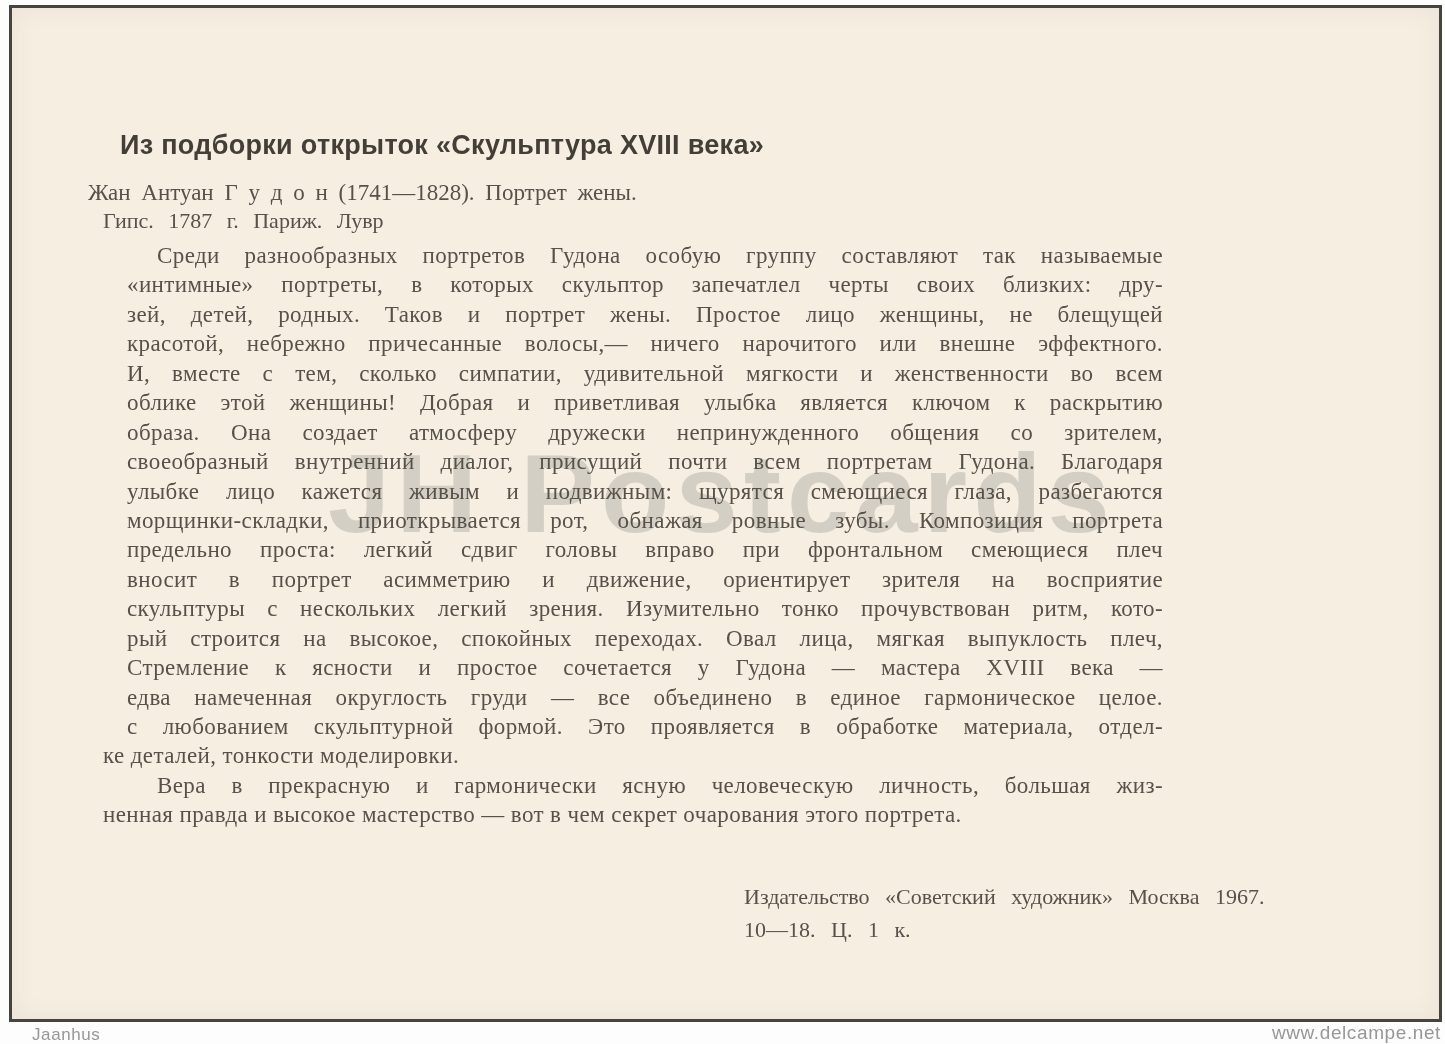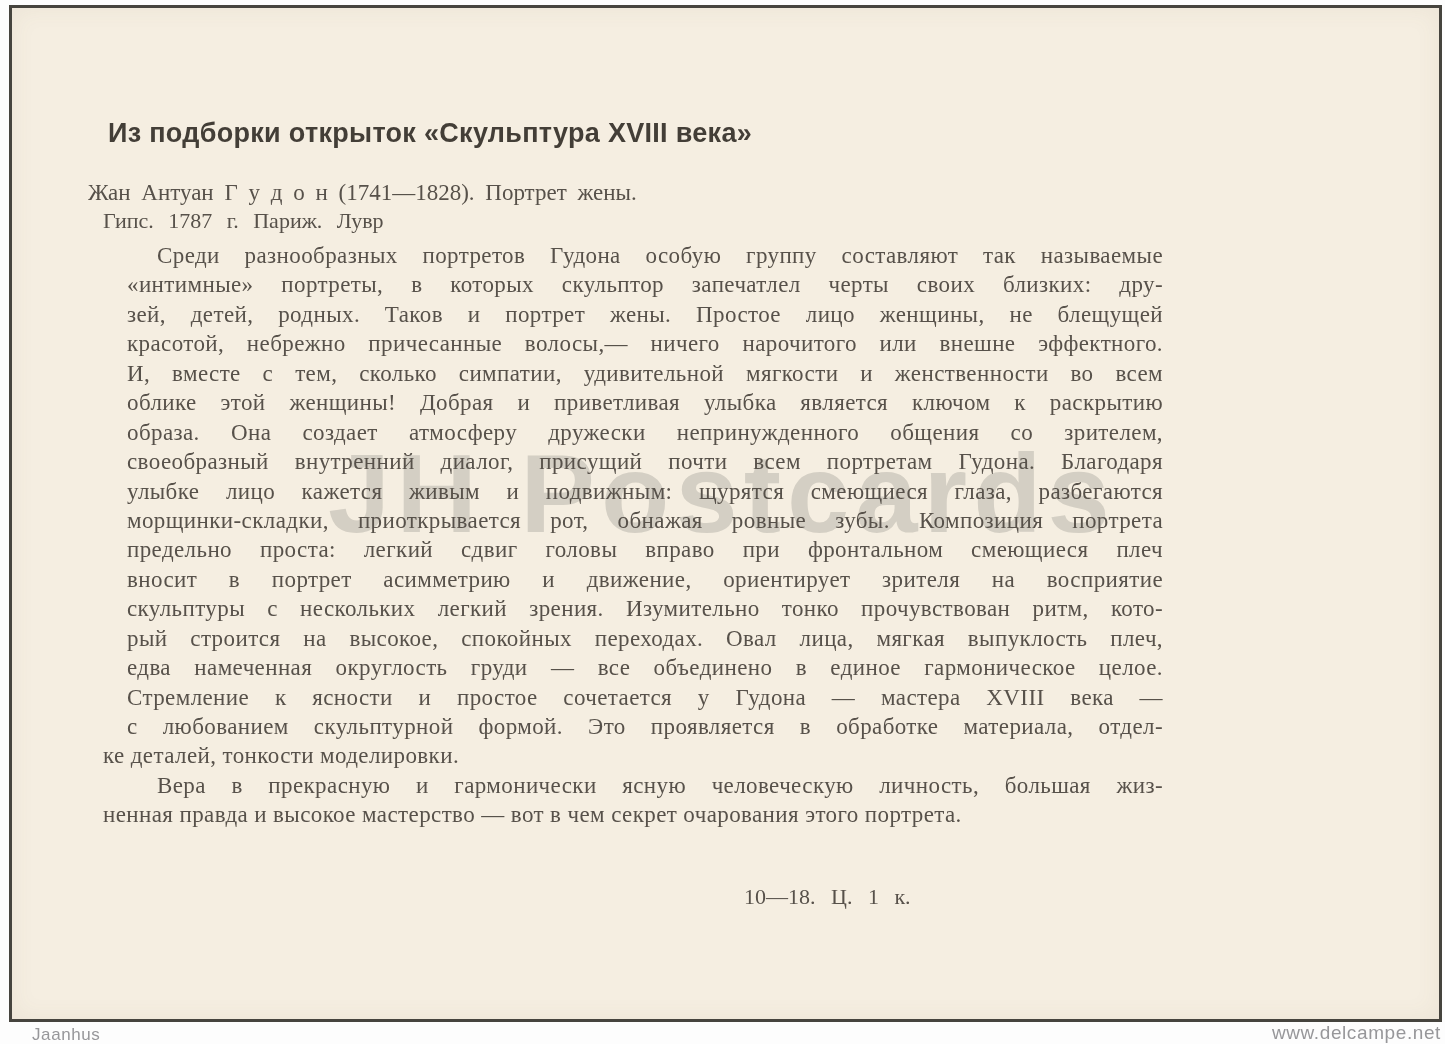--- a/index.html
+++ b/index.html
@@ -33,21 +33,21 @@
     line-height: 1;
     letter-spacing: 6px;
     color: var(--wm, #cfcabf);
     opacity: 0.85;
     white-space: nowrap;
     pointer-events: none;
   }
   .txt { position: absolute; z-index: 3; color: var(--body-text, #57514a); }
   .header {
     left: 104px; top: 114px;
-    margin: 4px;
+    margin: 16px;
     font-family: "Liberation Sans", sans-serif;
     font-weight: 700;
     font-size: 27px;
     line-height: 30px;
     letter-spacing: 0.3px;
     color: var(--heading-text, #433e37);
     white-space: nowrap;
   }
   .artist {
     left: 88px; top: 179px;
@@ -115,29 +115,30 @@
       <div class="bline just">И, вместе с тем, сколько симпатии, удивительной мягкости и женственности во всем</div>
       <div class="bline just">облике этой женщины! Добрая и приветливая улыбка является ключом к раскрытию</div>
       <div class="bline just">образа. Она создает атмосферу дружески непринужденного общения со зрителем,</div>
       <div class="bline just">своеобразный внутренний диалог, присущий почти всем портретам Гудона. Благодаря</div>
       <div class="bline just">улыбке лицо кажется живым и подвижным: щурятся смеющиеся глаза, разбегаются</div>
       <div class="bline just">морщинки-складки, приоткрывается рот, обнажая ровные зубы. Композиция портрета</div>
       <div class="bline just">предельно проста: легкий сдвиг головы вправо при фронтальном смеющиеся плеч</div>
       <div class="bline just">вносит в портрет асимметрию и движение, ориентирует зрителя на восприятие</div>
       <div class="bline just">скульптуры с нескольких легкий зрения. Изумительно тонко прочувствован ритм, кото-</div>
       <div class="bline just">рый строится на высокое, спокойных переходах. Овал лица, мягкая выпуклость плеч,</div>
+      <div class="bline just">Стремление к ясности и простое сочетается у Гудона — мастера XVIII века —</div>
       <div class="bline just">едва намеченная округлость груди — все объединено в единое гармоническое целое.</div>
-      <div class="bline just">Стремление к ясности и простое сочетается у Гудона — мастера XVIII века —</div>
       <div class="bline just">с любованием скульптурной формой. Это проявляется в обработке материала, отдел-</div>
       <div class="bline">ке деталей, тонкости моделировки.</div>
       <div class="bline indent just">Вера в прекрасную и гармонически ясную человеческую личность, большая жиз-</div>
       <div class="bline">ненная правда и высокое мастерство — вот в чем секрет очарования этого портрета.</div>
     </div>
 
   <div class="txt imprint">
+    <div>Издательство «Советский художник» Москва 1967.</div>
     <div>10—18. Ц. 1 к.</div>
   </div>
 
   <div class="corner-text wm-left">Jaanhus</div>
 
   <div class="corner-text wm-right">www.delcampe.net</div>
 
 </div>
 
 </body></html>

